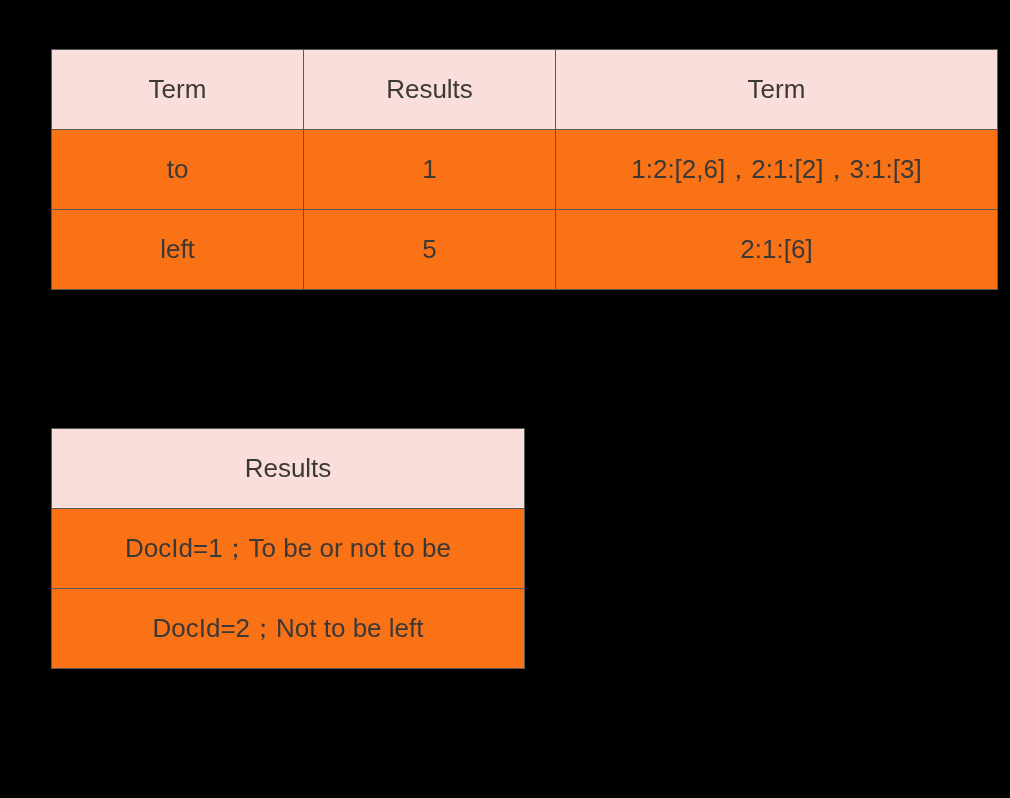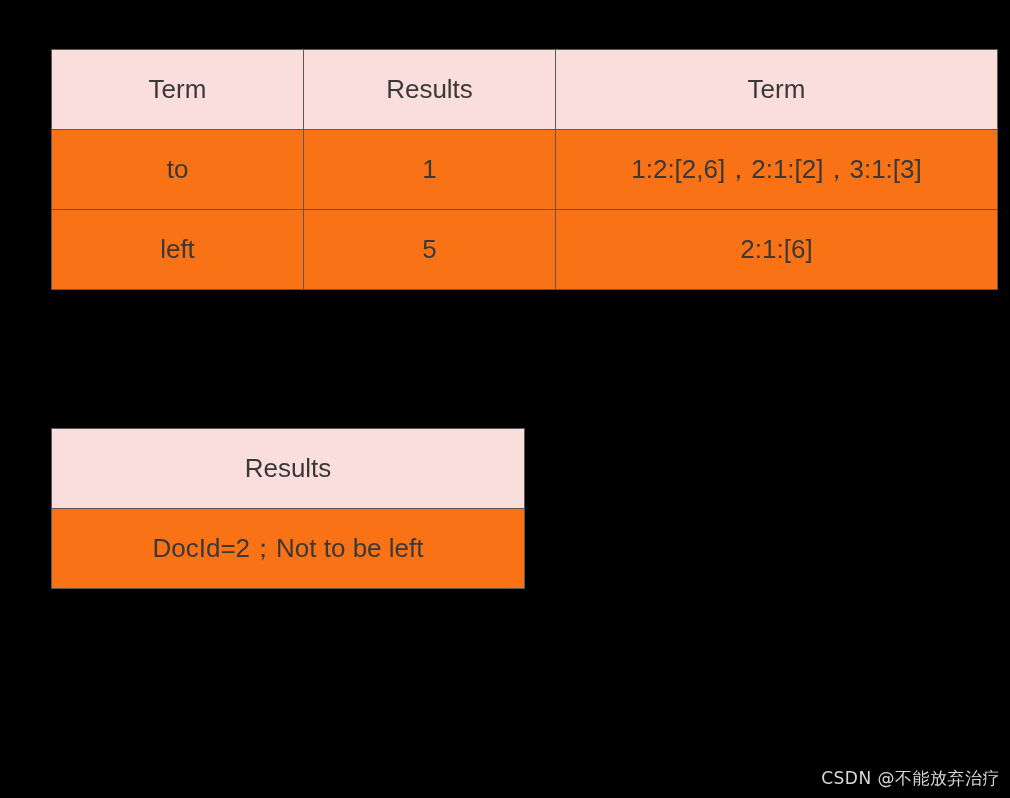--- a/index.html
+++ b/index.html
@@ -112,20 +112,22 @@
   </table>
 
   <table class="data-table" id="results-table">
     <thead>
       <tr>
         <th>Results</th>
       </tr>
     </thead>
     <tbody>
       <tr>
+        <td>DocId=1；To be or not to be</td>
+      </tr>
+      <tr>
         <td>DocId=2；Not to be left</td>
       </tr>
     </tbody>
   </table>
 
-  <div id="watermark">CSDN @不能放弃治疗</div>
 
 </div>
 
 </body></html>

